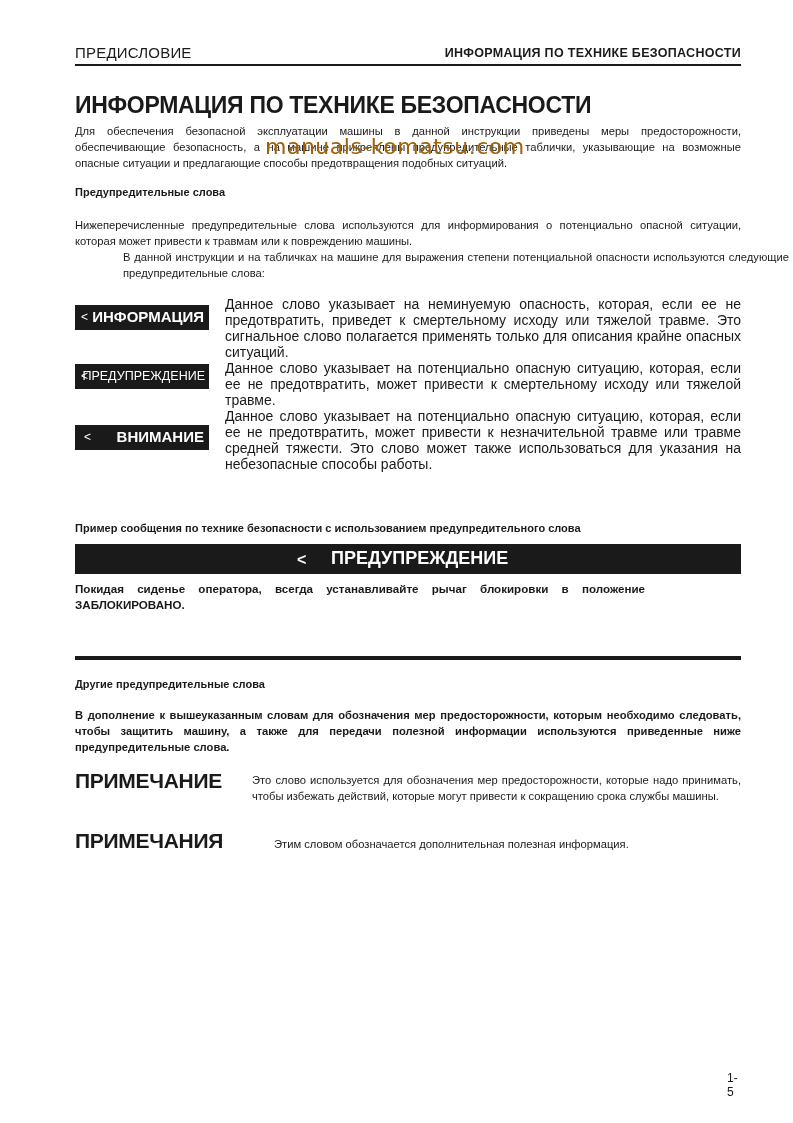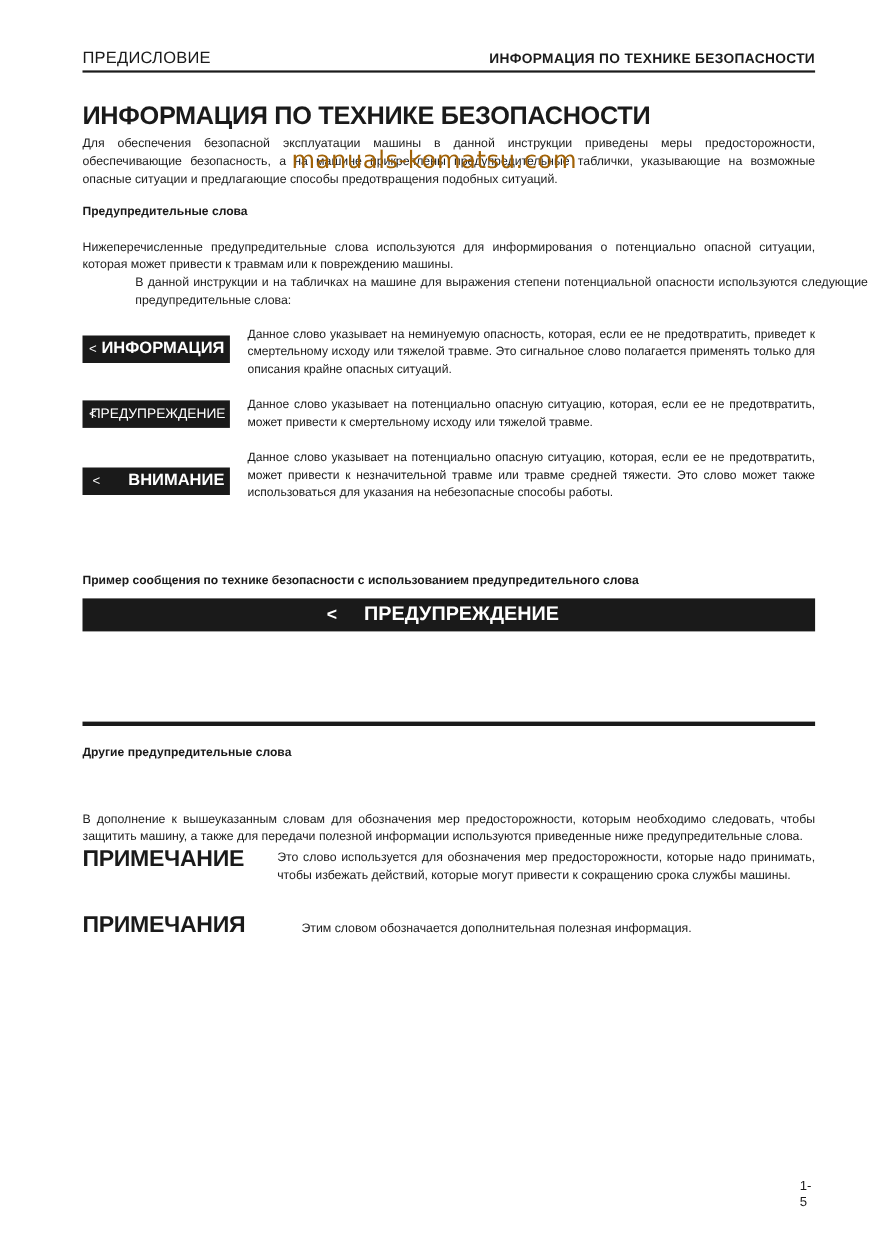--- a/index.html
+++ b/index.html
@@ -11,21 +11,21 @@
   .hdr-right { position:absolute; right:0; top:2px; font-size:12.5px; font-weight:bold; letter-spacing:0.3px; }
   .title { position:absolute; top:92px; left:0; font-size:23px; font-weight:bold; letter-spacing:-0.3px; }
   .para { position:absolute; left:0; width:666px; font-size:11.2px; line-height:16px; text-align:justify; }
   .subhead { position:absolute; left:0; font-size:11px; font-weight:bold; }
   .watermark { position:absolute; left:190px; top:134px; font-size:22px; color:#a16207; letter-spacing:0.5px;
                font-family:"DejaVu Sans", sans-serif; background:rgba(255,255,255,0.0); }
   .sig { position:absolute; left:0; width:134px; height:25px; background:#1a1a1a; color:#fff; }
   .sig .arr { position:absolute; left:6px; top:5px; font-size:12px; }
   .sig .txt { position:absolute; right:5px; top:3px; font-size:15px; font-weight:bold; white-space:nowrap; }
   .sig .txt.small { font-size:12.5px; font-weight:normal; top:5px; right:4px; }
-  .sigdesc { position:absolute; left:150px; width:516px; font-size:11px; line-height:16px; text-align:justify; }
+  .sigdesc { position:absolute; left:150px; width:516px; font-size:14px; line-height:16px; text-align:justify; }
   .banner { position:absolute; left:0; top:544px; width:666px; height:30px; background:#1a1a1a; color:#fff; }
   .banner .arr { position:absolute; left:222px; top:7px; font-size:16px; font-weight:bold; }
   .banner .txt { position:absolute; left:256px; top:4px; font-size:18px; font-weight:bold; }
   .msg { position:absolute; left:0; top:581px; width:666px; font-size:11.6px; font-weight:bold; line-height:16px; text-align:justify; }
   .rule { position:absolute; left:0; top:656px; width:666px; height:4px; background:#1a1a1a; }
   .note-word { position:absolute; left:0; font-size:21px; font-weight:bold; letter-spacing:-0.3px; }
   .note-desc { position:absolute; left:177px; width:489px; font-size:11.2px; line-height:16px; text-align:justify; }
   .pageno { position:absolute; left:652px; top:1071px; font-size:12px; font-weight:normal; }
 </style>
 </head>
@@ -68,27 +68,28 @@
   <div class="sigdesc" style="top:408px;">Данное слово указывает на потенциально опасную ситуацию, которая, если ее не предотвратить, может привести к незначительной травме или травме средней тяжести. Это слово может также использоваться для указания на небезопасные способы работы.</div>
 
   <div class="subhead" style="top:522px;">Пример сообщения по технике безопасности с использованием предупредительного слова</div>
 
   <div class="banner">
     <span class="arr">&lt;</span>
     <span class="txt">ПРЕДУПРЕЖДЕНИЕ</span>
   </div>
 
   <div class="msg">
+    <div style="width:570px;">Покидая сиденье оператора, всегда устанавливайте рычаг блокировки в положение ЗАБЛОКИРОВАНО.</div>
   </div>
 
   <div class="rule"></div>
 
   <div class="subhead" style="top:678px;">Другие предупредительные слова</div>
 
-  <div class="para" style="top:737px;">В дополнение к вышеуказанным словам  для обозначения мер предосторожности, которым необходимо следовать, чтобы защитить машину, а также для передачи полезной информации используются приведенные ниже предупредительные слова.</div>
+  <div class="para" style="top:707px;font-weight:bold;">В дополнение к вышеуказанным словам  для обозначения мер предосторожности, которым необходимо следовать, чтобы защитить машину, а также для передачи полезной информации используются приведенные ниже предупредительные слова.</div>
 
   <div class="note-word" style="top:769px;">ПРИМЕЧАНИЕ</div>
   <div class="note-desc" style="top:772px;">Это слово используется для обозначения мер предосторожности, которые надо принимать, чтобы избежать действий, которые могут привести к сокращению срока службы машины.</div>
 
   <div class="note-word" style="top:829px;">ПРИМЕЧАНИЯ</div>
   <div class="note-desc" style="top:836px;margin-left:22px;">Этим словом обозначается дополнительная полезная информация.</div>
 
   <div class="pageno">1-5</div>
 </div>
 

